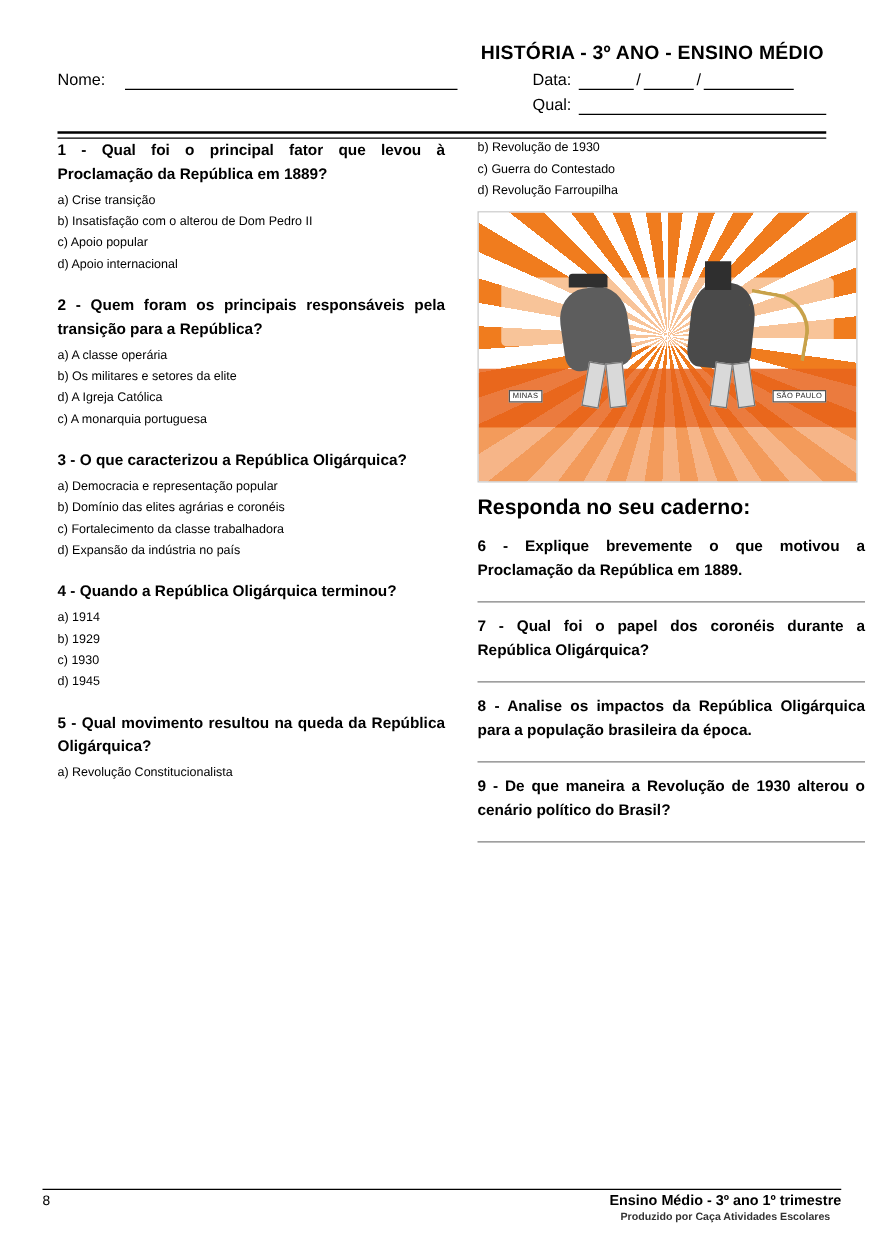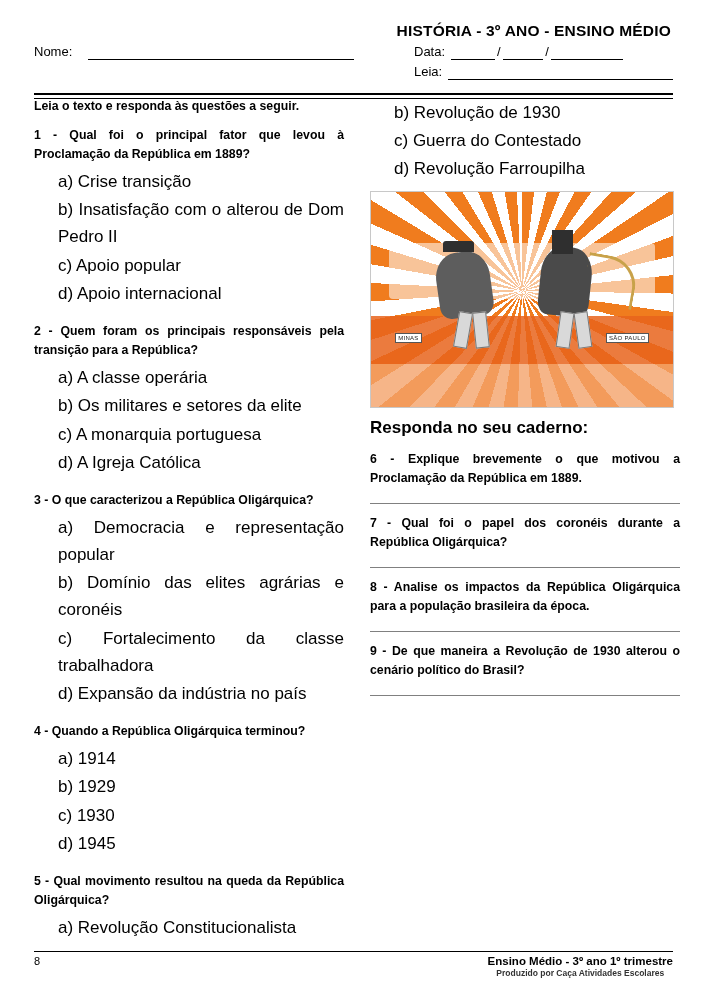--- a/index.html
+++ b/index.html
@@ -13,21 +13,21 @@
     font-family: "Liberation Sans", sans-serif;
     color: #000000;
     position: relative;
     overflow: hidden;
   }
   .page {
     position: relative;
     width: 707px;
     height: 1000px;
     box-sizing: border-box;
-    padding: 0;
+    padding: 12px;
   }
 
   
   .header {
     position: relative;
     padding: 22px 34px 4px 34px;
   }
   .header-title {
     text-align: right;
     font-size: 15.5px;
@@ -132,25 +132,24 @@
     margin-bottom: 13px;
   }
   .q {
     font-size: 12.3px;
     font-weight: bold;
     line-height: 1.55;
     text-align: justify;
     margin-bottom: 4px;
   }
   .opt {
-    font-size: 17px;
+    font-size: 10px;
     line-height: 1.6;
     text-align: justify;
     margin-bottom: 1px;
-    margin-left: 24px;
   }
   .opt.just {
     text-align: justify;
     text-align-last: left;
   }
   .block-gap { height: 14px; }
 
   
   .figure {
     margin: 8px 0 10px 0;
@@ -322,48 +321,47 @@
           <span class="hr-label">Data:</span>
           <span class="date-fields">
             <span class="date-seg d1"></span>
             <span class="slash">/</span>
             <span class="date-seg d2"></span>
             <span class="slash">/</span>
             <span class="date-seg d3"></span>
           </span>
         </div>
         <div class="hr-row">
-          <span class="hr-label">Leia:</span>
+          <span class="hr-label">Qual:</span>
           <span class="hr-line"></span>
         </div>
       </div>
     </div>
   </div>
 
   <div class="double-rule"></div>
 
 
   <div class="columns">
 
     <div class="col">
-      <div class="instr">Leia o texto e responda às questões a seguir.</div>
 
       <div class="q">1 - Qual foi o principal fator que levou à Proclamação da República em 1889?</div>
       <div class="opt">a) Crise transição</div>
       <div class="opt just">b) Insatisfação com o alterou de Dom Pedro II</div>
       <div class="opt">c) Apoio popular</div>
       <div class="opt">d) Apoio internacional</div>
 
       <div class="block-gap"></div>
 
       <div class="q">2 - Quem foram os principais responsáveis pela transição para a República?</div>
       <div class="opt">a) A classe operária</div>
       <div class="opt">b) Os militares e setores da elite</div>
+      <div class="opt">d) A Igreja Católica</div>
       <div class="opt">c) A monarquia portuguesa</div>
-      <div class="opt">d) A Igreja Católica</div>
 
       <div class="block-gap"></div>
 
       <div class="q">3 - O que caracterizou a República Oligárquica?</div>
       <div class="opt">a) Democracia e representação popular</div>
       <div class="opt">b) Domínio das elites agrárias e coronéis</div>
       <div class="opt">c) Fortalecimento da classe trabalhadora</div>
       <div class="opt">d) Expansão da indústria no país</div>
 
       <div class="block-gap"></div>

